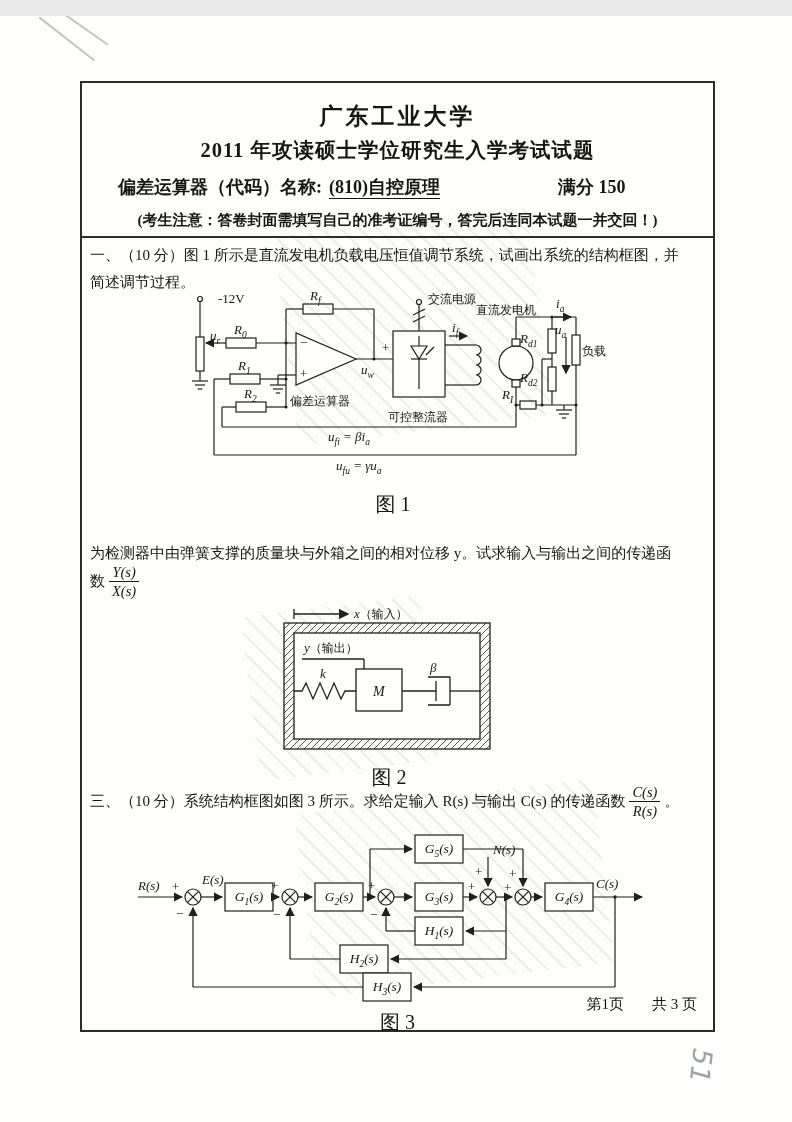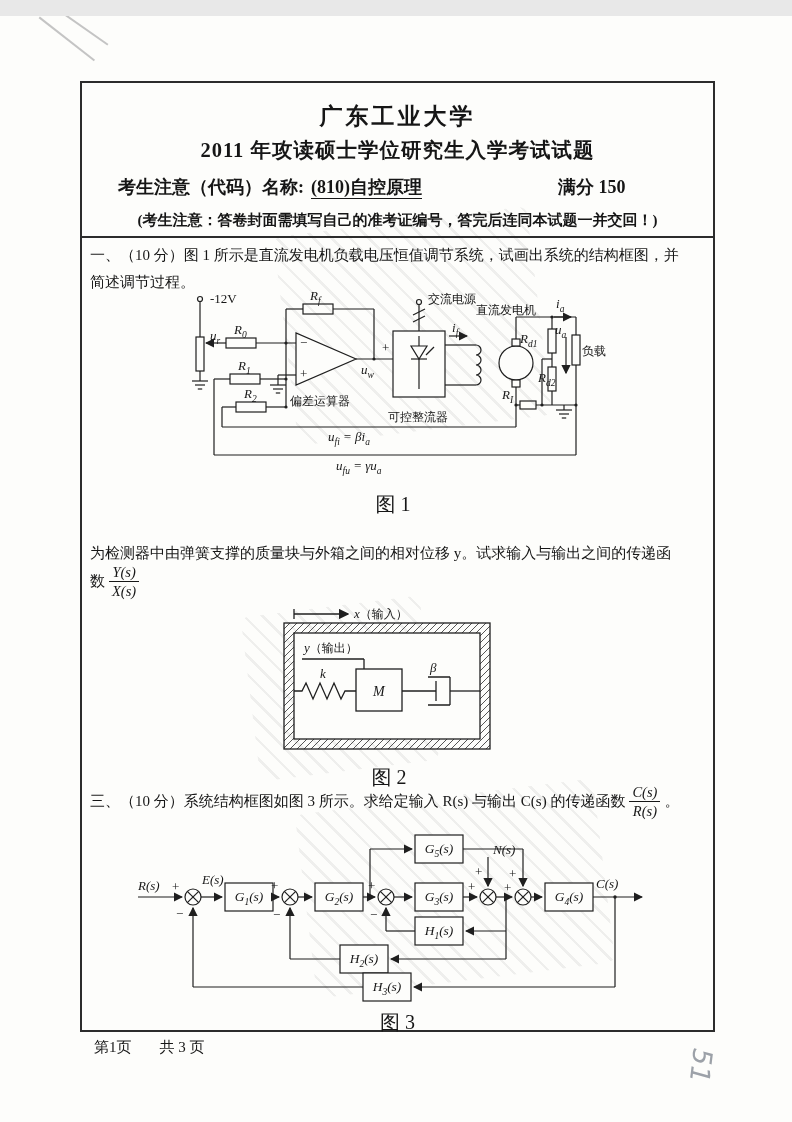--- a/index.html
+++ b/index.html
@@ -27,41 +27,41 @@
   .fig svg{display:block}
   .cap{position:absolute;text-align:center;font-size:20px}
   
   .flab{position:absolute;font-size:13px;font-style:italic;white-space:nowrap;line-height:1}
   .flab sub{font-size:9.5px}
   .fzh{position:absolute;font-size:12px;font-style:normal;white-space:nowrap;line-height:1}
   .fsign{position:absolute;font-size:13px;font-style:normal;white-space:nowrap;line-height:1}
   .f3box{position:absolute;font-size:13.5px;font-style:italic;text-align:center;line-height:1}
   .f3box sub{font-size:9.5px}
   .zhpart{font-style:normal;font-size:12px}
-  .footer{position:absolute;left:80px;top:1022px;width:631px;text-align:left;font-size:15px}
+  .footer{position:absolute;left:80px;top:979px;width:631px;text-align:right;font-size:15px}
   .footer span{margin:0 14px}
   .hand{position:absolute;left:684px;top:1034px;font-family:"DejaVu Sans",sans-serif;font-size:27px;color:#858b94;transform:rotate(97deg) skewX(-8deg);opacity:.8}
 </style>
 </head>
 <body>
 
 <div class="page">
 
   <div class="corner-line" style="left:32px;top:22px;width:70px;transform:rotate(38deg)"></div>
   <div class="corner-line" style="left:58px;top:12px;width:55px;transform:rotate(35deg)"></div>
   <div class="wm" style="left:285px;top:205px;width:255px;height:210px"></div>
   <div class="wm" style="left:250px;top:590px;width:180px;height:165px"></div>
   <div class="wm" style="left:305px;top:780px;width:300px;height:185px"></div>
 
   <div class="main-box">
 
     <div class="ab t1">广东工业大学</div>
     <div class="ab t2">2011 年攻读硕士学位研究生入学考试试题</div>
     <div class="ab subj">
-      <span>考生注意（代码）名称:</span><span class="subj-val">(810)自控原理</span>
+      <span>偏差运算器（代码）名称:</span><span class="subj-val">(810)自控原理</span>
       <span class="score">满分 150</span>
     </div>
     <div class="ab notice">(考生注意：答卷封面需填写自己的准考证编号，答完后连同本试题一并交回！)</div>
     <div class="ab divider"></div>
 
     <div class="ab qline" style="left:8px;top:159px">一、（10 分）图 1 所示是直流发电机负载电压恒值调节系统，试画出系统的结构框图，并</div>
     <div class="ab qline" style="left:8px;top:186px">简述调节过程。</div>
 
     <div class="fig" style="left:96px;top:206px;width:430px;height:200px">
       <svg width="430" height="200" viewBox="0 0 430 200">
@@ -148,38 +148,38 @@
           <circle cx="108" cy="54" r="1.6"></circle>
             <circle cx="108" cy="90" r="1.6"></circle>
             <circle cx="108" cy="118" r="1.6"></circle>
           <circle cx="196" cy="70" r="1.6"></circle>
             <circle cx="374" cy="28" r="1.6"></circle>
             <circle cx="364" cy="116" r="1.6"></circle>
           <circle cx="398" cy="116" r="1.6"></circle>
             <circle cx="338" cy="116" r="1.6"></circle>
         </g>
       </svg>
-      <span class="fsign" style="left:32px;top:3px">-12V</span>
+      <span class="fsign" style="left:40px;top:3px">-12V</span>
       <span class="flab" style="left:32px;top:40px"><span>u</span><sub>r</sub></span>
       <span class="flab" style="left:56px;top:34px"><span>R</span><sub>0</sub></span>
       <span class="flab" style="left:132px;top:0px"><span>R</span><sub>f</sub></span>
       <span class="flab" style="left:60px;top:70px"><span>R</span><sub>1</sub></span>
       <span class="flab" style="left:66px;top:98px"><span>R</span><sub>2</sub></span>
       <span class="fsign" style="left:122px;top:47px">−</span>
       <span class="fsign" style="left:122px;top:78px">+</span>
       <span class="flab" style="left:183px;top:74px"><span>u</span><sub>w</sub></span>
       <span class="fsign" style="left:204px;top:52px">+</span>
       <span class="fzh" style="left:112px;top:106px">偏差运算器</span>
       <span class="fzh" style="left:250px;top:4px">交流电源</span>
       <span class="flab" style="left:274px;top:32px"><span>i</span><sub>f</sub></span>
       <span class="fzh" style="left:210px;top:122px">可控整流器</span>
       <span class="fzh" style="left:298px;top:15px">直流发电机</span>
       <span class="flab" style="left:378px;top:8px"><span>i</span><sub>a</sub></span>
       <span class="flab" style="left:342px;top:43px"><span>R</span><sub>d1</sub></span>
-      <span class="flab" style="left:360px;top:82px"><span>R</span><sub>d2</sub></span>
+      <span class="flab" style="left:342px;top:82px"><span>R</span><sub>d2</sub></span>
       <span class="flab" style="left:377px;top:34px"><span>u</span><sub>a</sub></span>
       <span class="fzh" style="left:404px;top:56px">负载</span>
       <span class="flab" style="left:324px;top:99px"><span>R</span><sub>I</sub></span>
       <span class="flab" style="left:150px;top:141px"><span>u</span><sub>fi</sub><span> = βi</span><sub>a</sub></span>
       <span class="flab" style="left:158px;top:170px"><span>u</span><sub>fu</sub><span> = γu</span><sub>a</sub></span>
     </div>
     <div class="cap" style="left:96px;top:408px;width:430px">图 1</div>
 
     <div class="ab qline" style="left:8px;top:457px">为检测器中由弹簧支撑的质量块与外箱之间的相对位移 y。试求输入与输出之间的传递函</div>
     <div class="ab qflex" style="left:8px;top:480px;font-size:15px">

